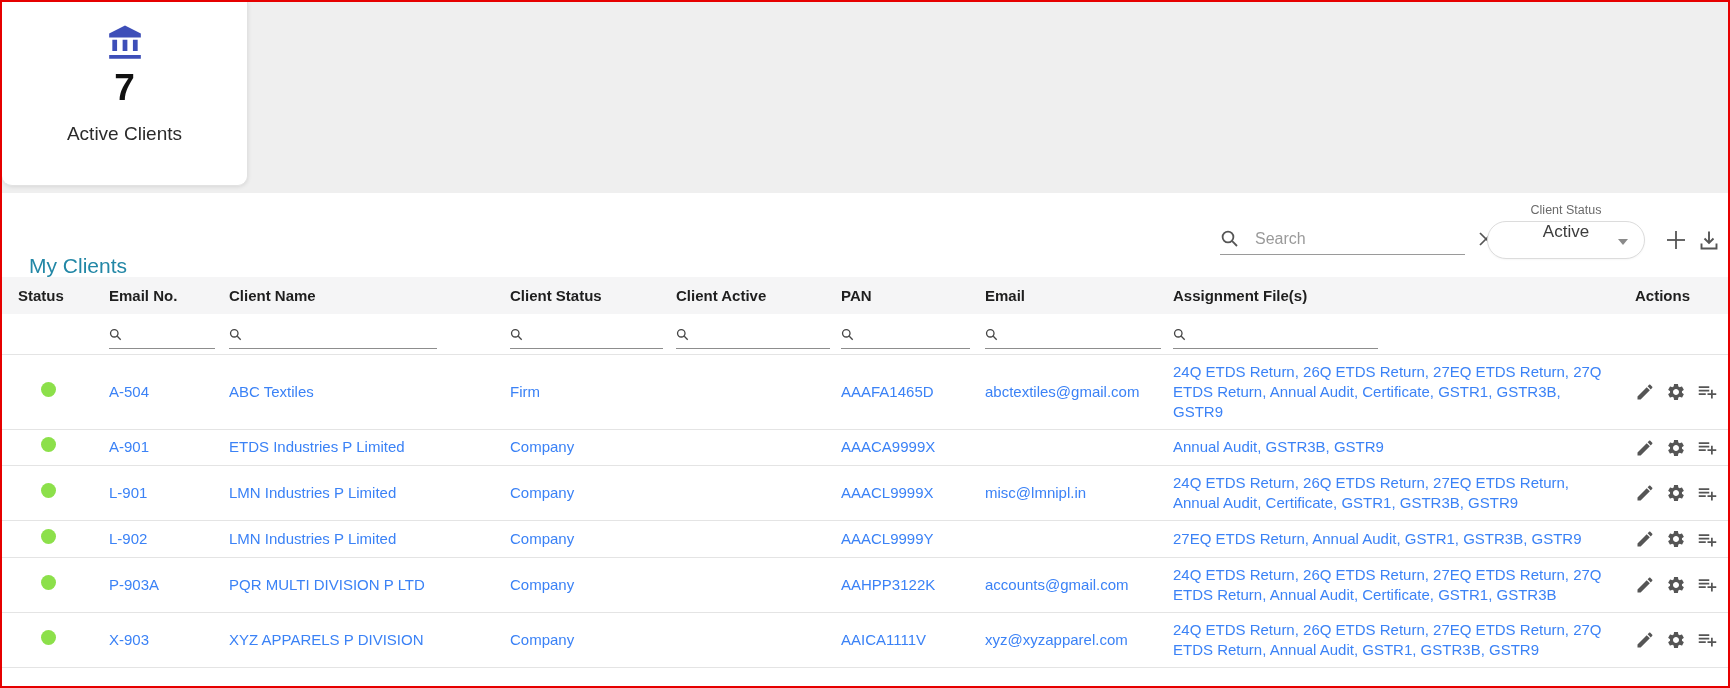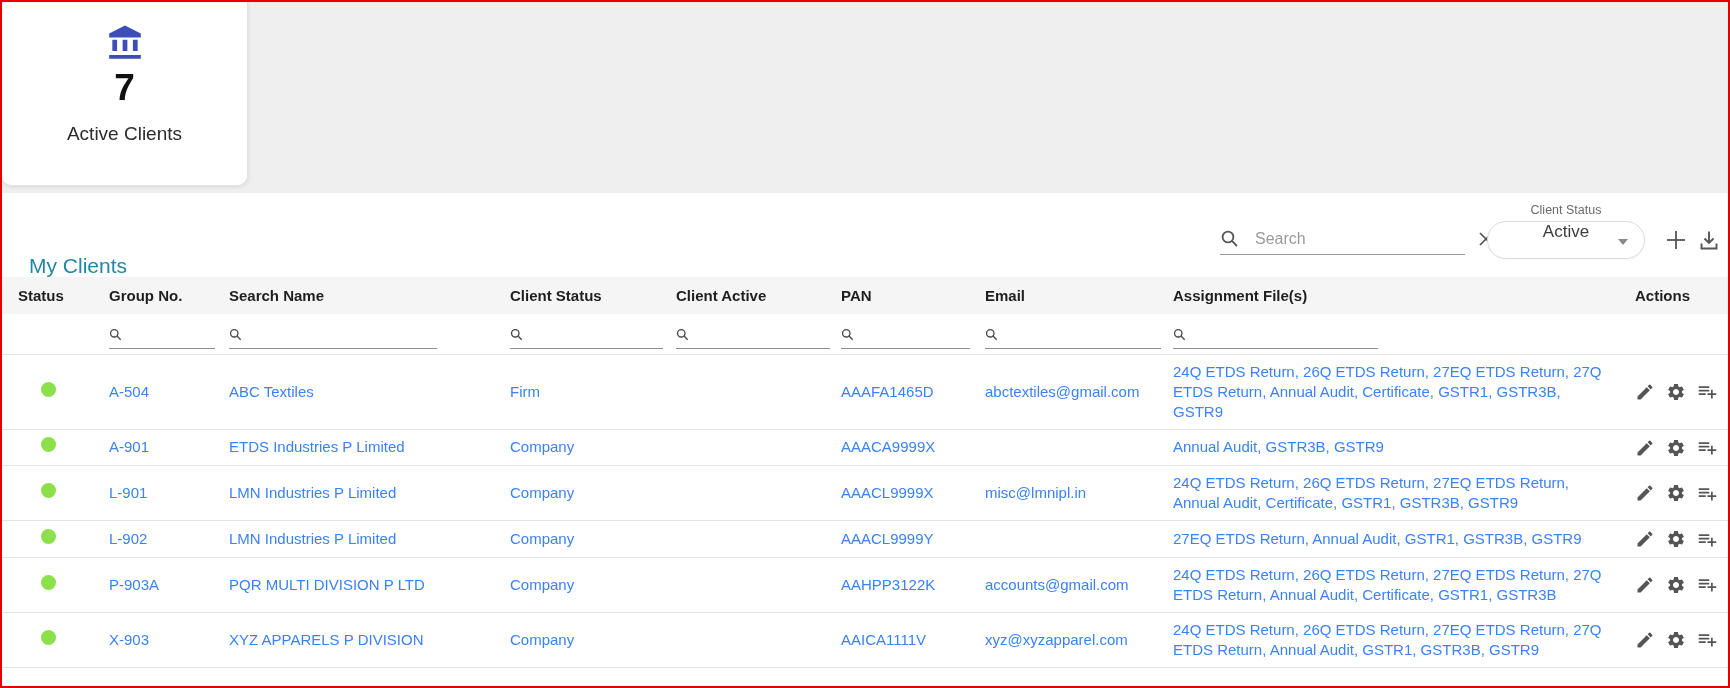--- a/index.html
+++ b/index.html
@@ -150,22 +150,22 @@
     <col style="width:166px">
       <col style="width:165px">
       <col style="width:144px">
     <col style="width:188px">
       <col style="width:454px">
       <col style="width:105px">
   </colgroup>
   <thead>
     <tr class="head-row">
       <th>Status</th>
-      <th>Group No.</th>
-      <th>Search Name</th>
+      <th>Email No.</th>
+      <th>Client Name</th>
       <th>Client Status</th>
       <th>Client Active</th>
       <th>PAN</th>
       <th>Email</th>
       <th>Assignment File(s)</th>
       <th class="actions-h">Actions</th>
     </tr>
     <tr class="filter-row">
       <th></th>
       <th>

